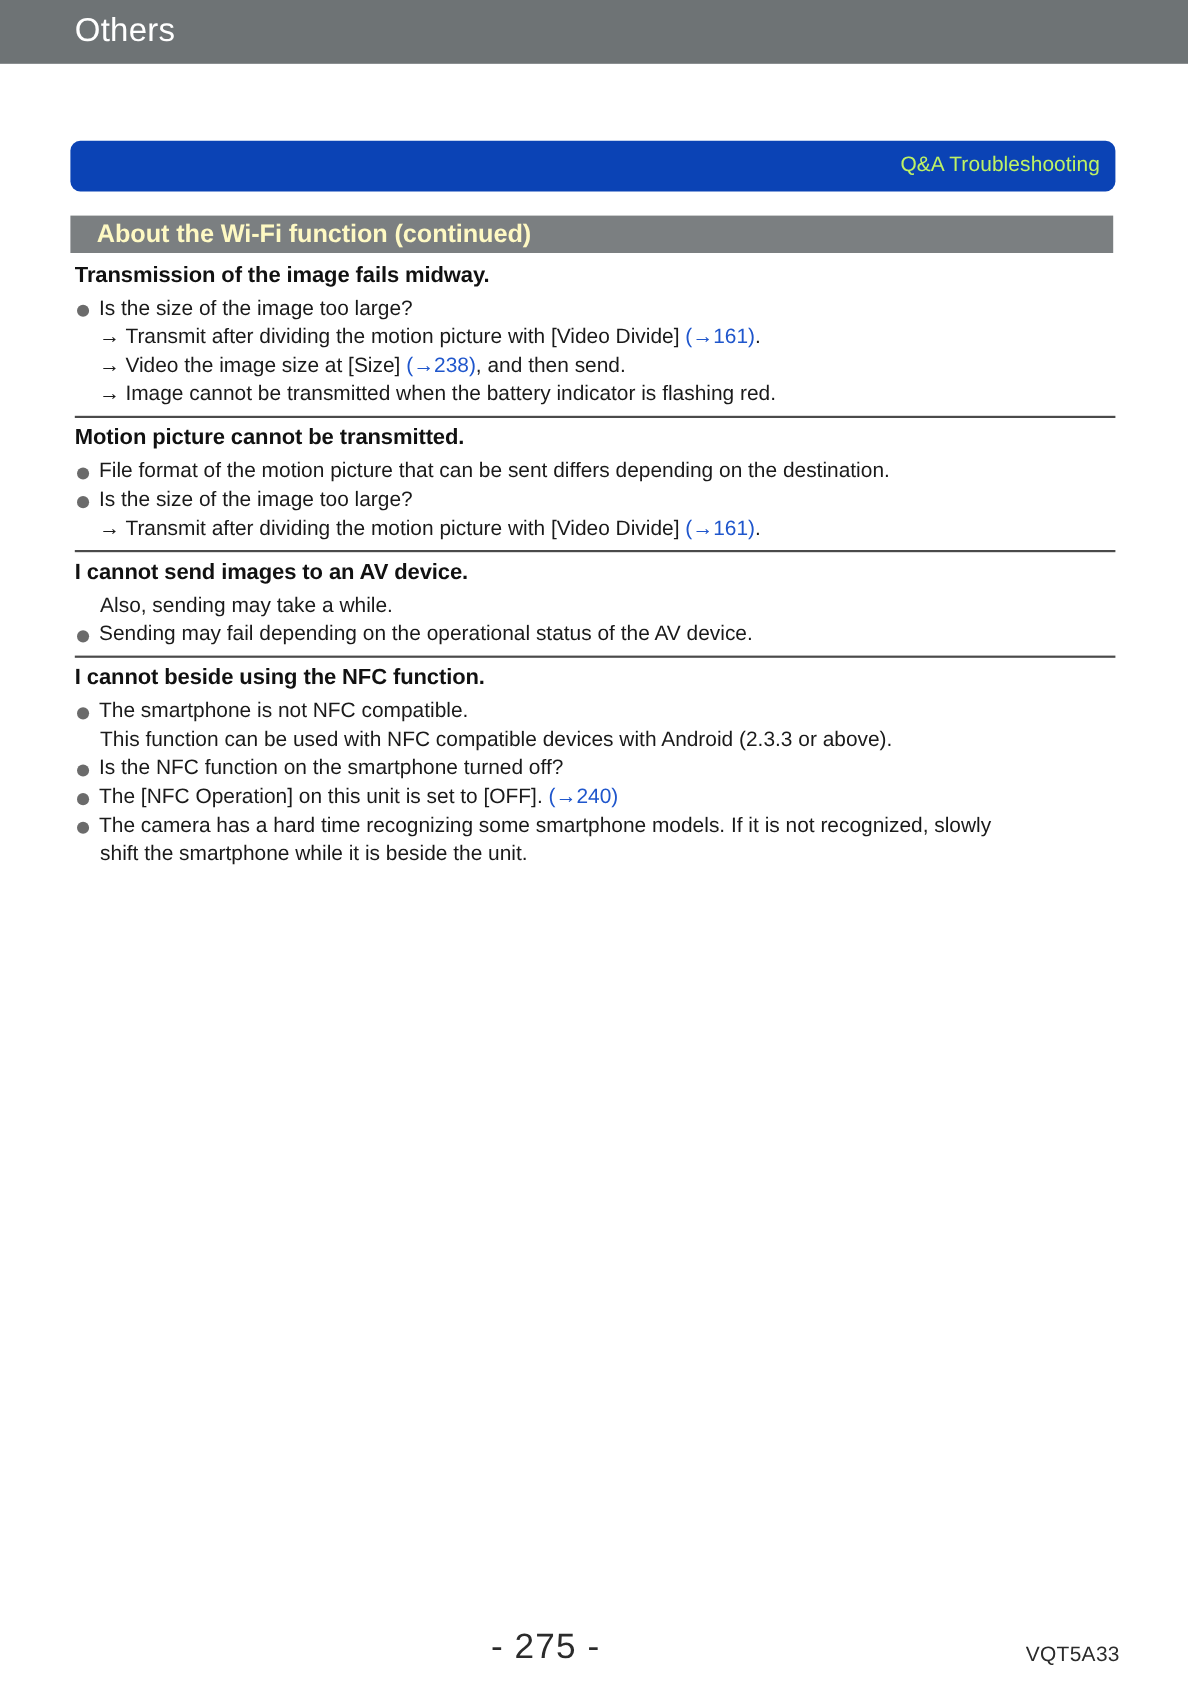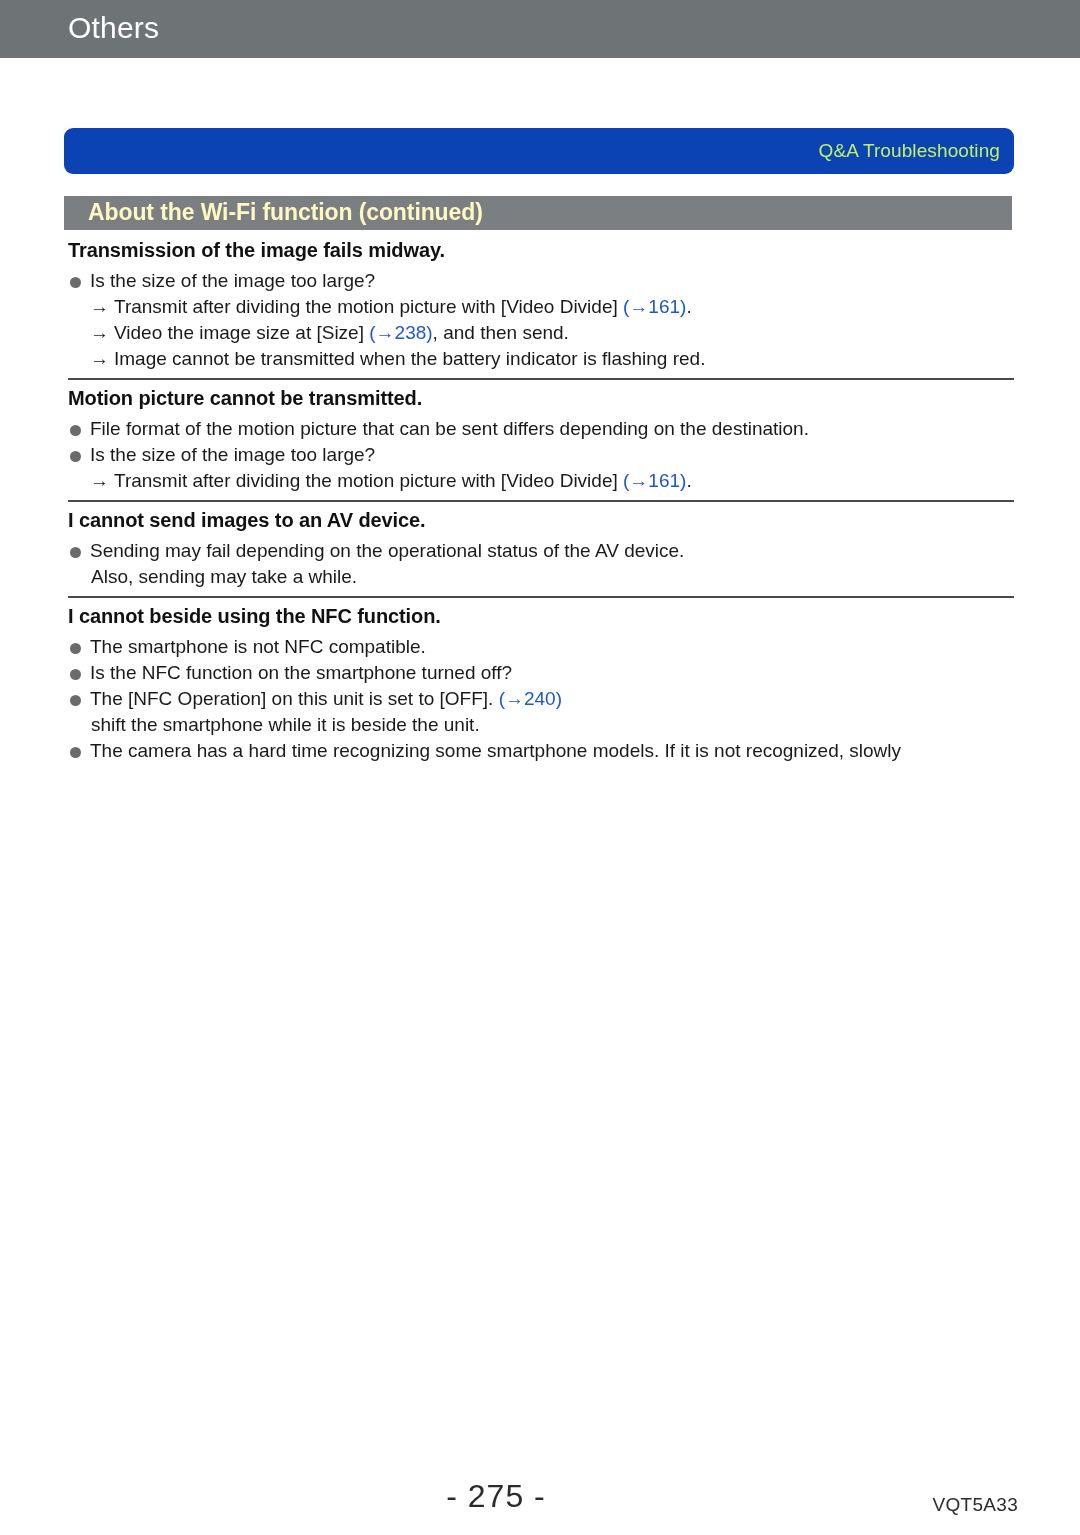--- a/index.html
+++ b/index.html
@@ -211,32 +211,35 @@
     <div class="qa-block">
       <div class="rule"></div>
       <div class="q-heading">Motion picture cannot be transmitted.</div>
       <div class="ans"><span class="dot"></span><span>File format of the motion picture that can be sent differs depending on the destination.</span></div>
       <div class="ans"><span class="dot"></span><span>Is the size of the image too large?</span></div>
       <div class="arrow"><span class="arw">→</span><span>Transmit after dividing the motion picture with [Video Divide] </span><span class="ref">(→161)</span><span>.</span></div>
     </div>
     <div class="qa-block">
       <div class="rule"></div>
       <div class="q-heading">I cannot send images to an AV device.</div>
-      <div class="ans"><span class="dot"></span><span>Sending may fail depending on the operational status of the AV device.</span></div>
       <div class="ans">
         <span class="cont">Also, sending may take a while.</span>
       </div>
+      <div class="ans"><span class="dot"></span><span>Sending may fail depending on the operational status of the AV device.</span></div>
     </div>
     <div class="qa-block">
       <div class="rule"></div>
       <div class="q-heading">I cannot beside using the NFC function.</div>
       <div class="ans"><span class="dot"></span><span>The smartphone is not NFC compatible.</span></div>
+      <div class="ans">
+        <span class="cont">This function can be used with NFC compatible devices with Android (2.3.3 or above).</span>
+      </div>
       <div class="ans"><span class="dot"></span><span>Is the NFC function on the smartphone turned off?</span></div>
       <div class="ans"><span class="dot"></span><span>The [NFC Operation] on this unit is set to [OFF]. </span><span class="ref">(→240)</span></div>
+      <div class="ans"><span class="dot"></span><span>The camera has a hard time recognizing some smartphone models. If it is not recognized, slowly</span></div>
       <div class="ans">
         <span class="cont">shift the smartphone while it is beside the unit.</span>
       </div>
-      <div class="ans"><span class="dot"></span><span>The camera has a hard time recognizing some smartphone models. If it is not recognized, slowly</span></div>
     </div>
   </div>
 
 <div class="page-number">- 275 -</div>
 <div class="doc-code">VQT5A33</div>
 
 </body></html>

